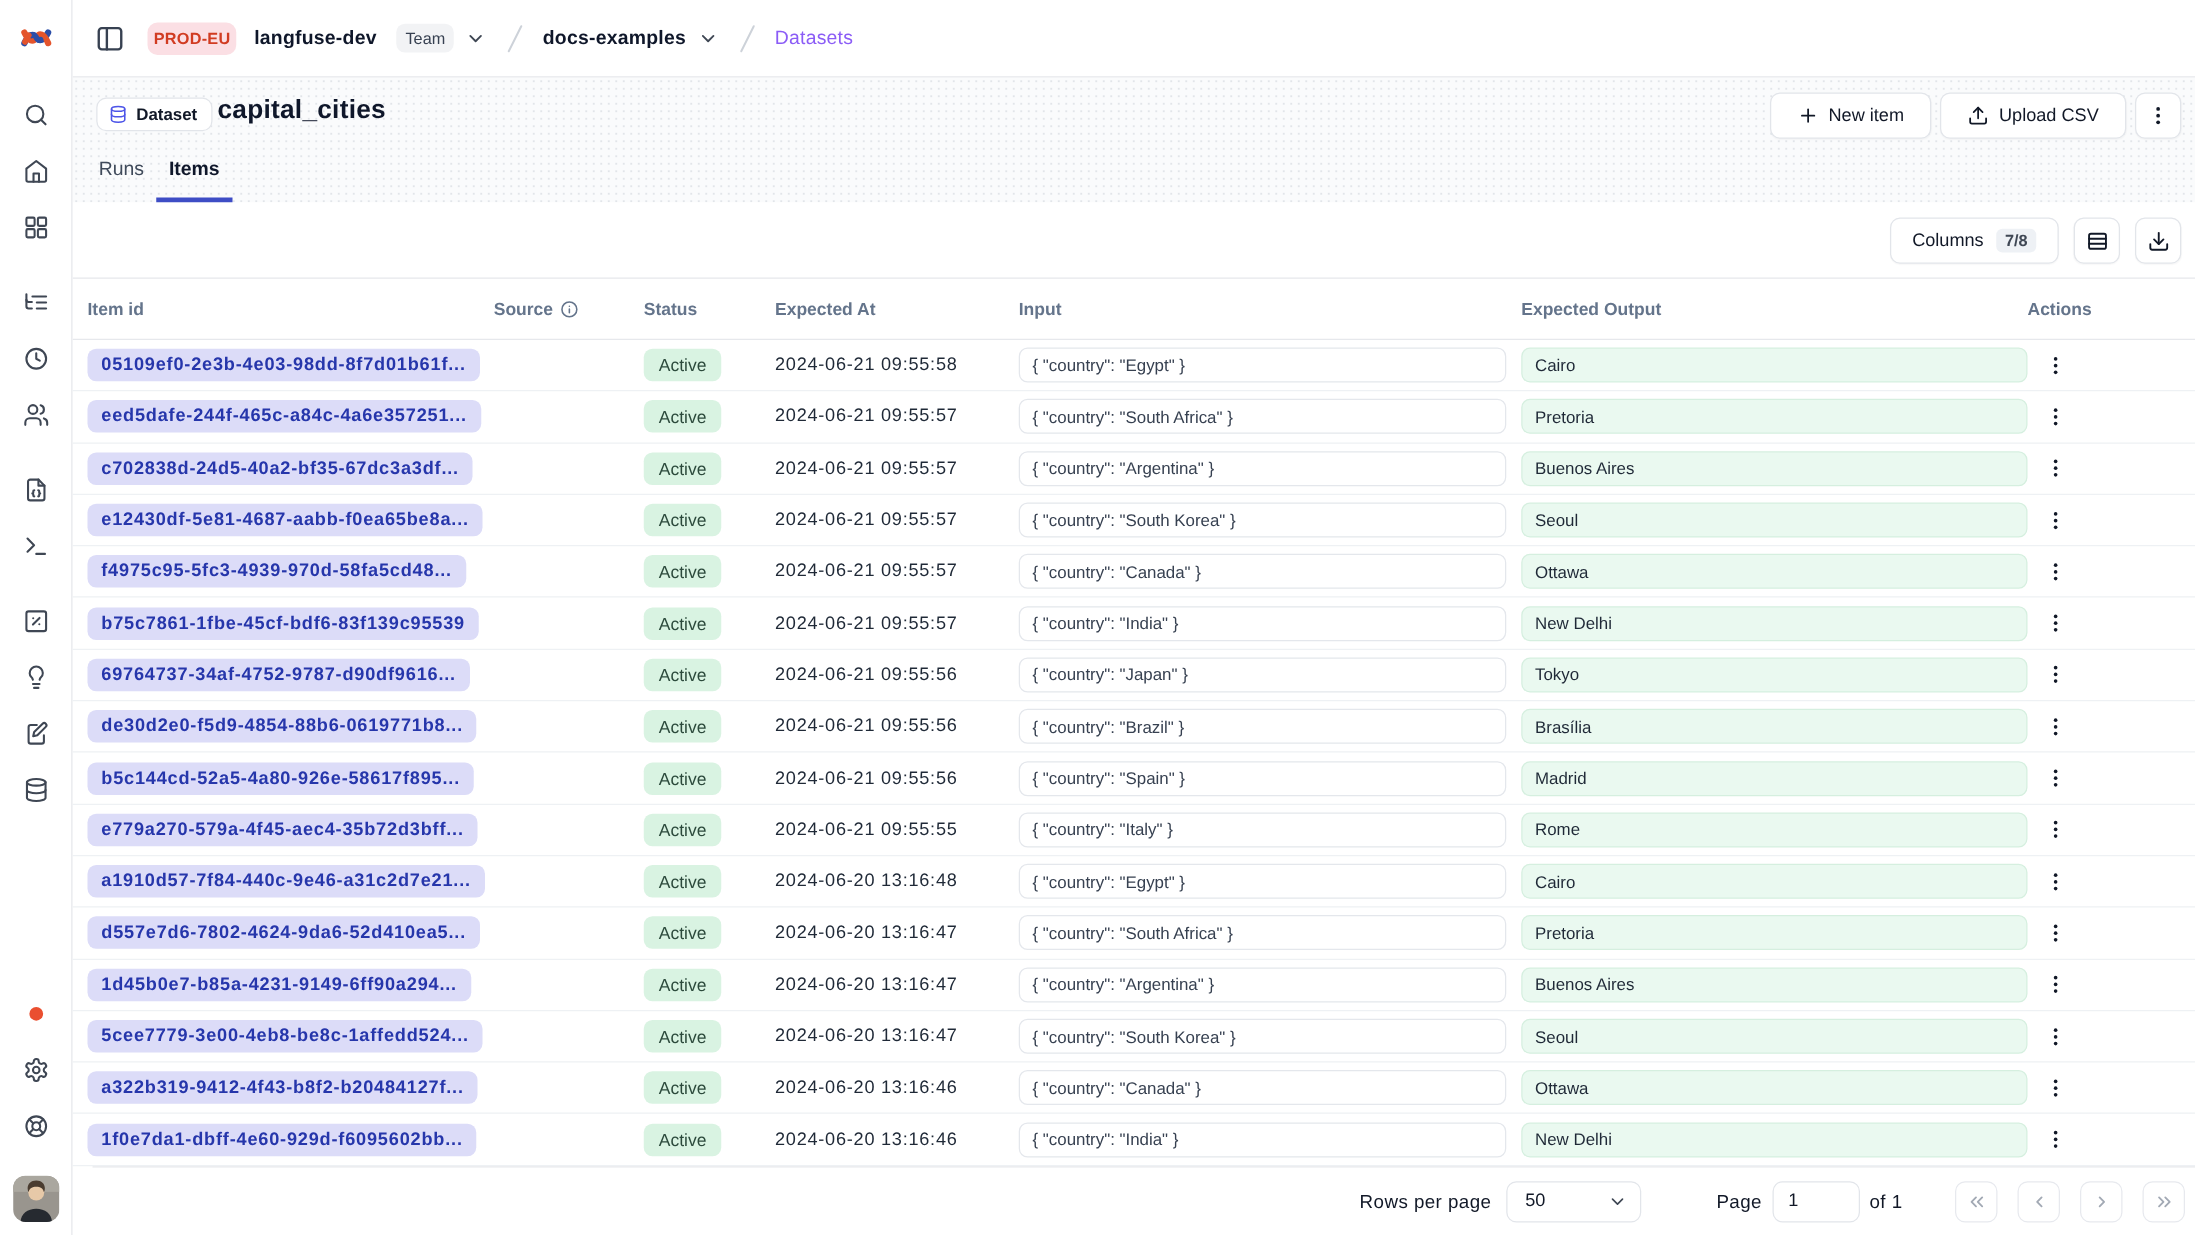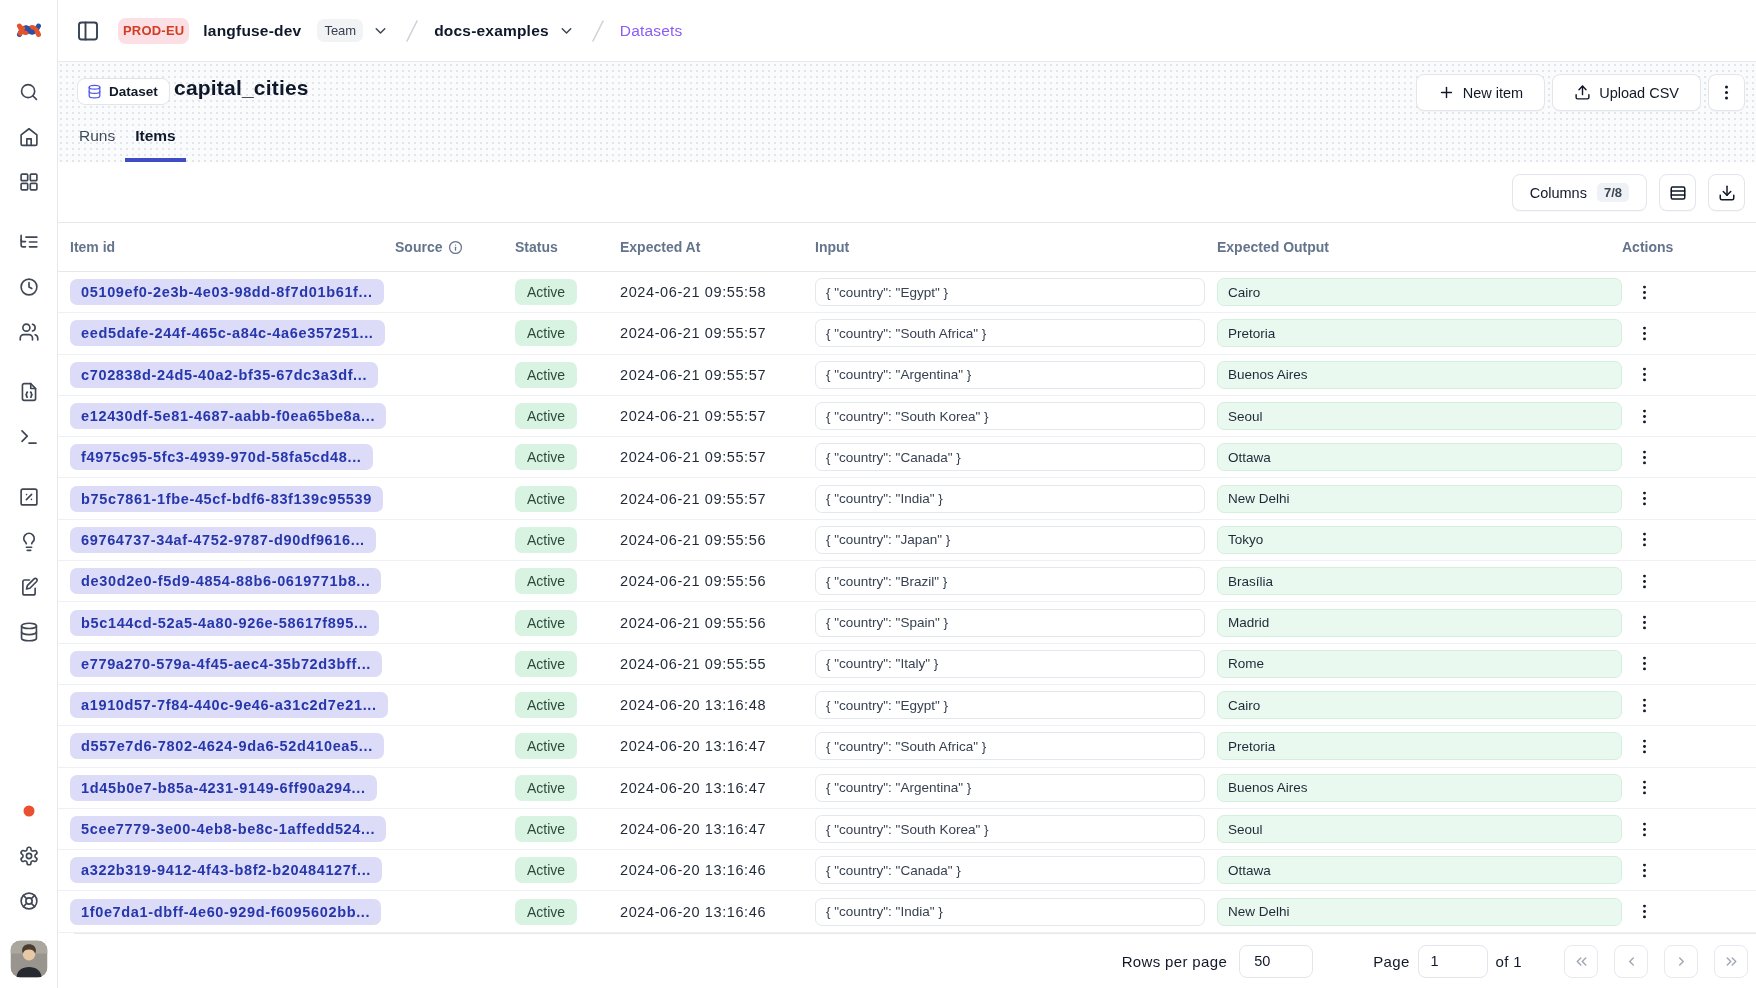--- a/index.html
+++ b/index.html
@@ -54,21 +54,21 @@
 .id-pill { display:inline-block; max-width:318px; background:#dcdcf8; color:#2636ab; font-size:14.5px; line-height:16px; font-weight:700; letter-spacing:.65px; padding:5px 11px; border-radius:7px; white-space:nowrap; overflow:hidden; cursor:pointer; }
 .status-badge { display:inline-block; background:#d9f3e2; color:#2c4a3c; font-size:14px; line-height:16px; font-weight:500; padding:5px 12px; border-radius:7px; }
 .created { font-size:14.5px; color:#1f2937; letter-spacing:.6px; }
 .io-box { width:390px; height:28px; display:flex; align-items:center; border:1px solid #e4e7ec; border-radius:7px; background:#fff; padding:0 10px; font-size:13.5px; color:#374151; white-space:nowrap; overflow:hidden; }
 .io-box.expected { width:444px; background:#eaf9f0; border-color:#d5efdf; color:#1f2937; }
 .kebab-btn { width:26px; height:26px; margin-left:9px; display:flex; align-items:center; justify-content:center; color:#111827; cursor:pointer; border-radius:6px; }
 
 
 .tfoot { position:absolute; left:16px; right:0; bottom:0; height:55px; border-top:1px solid #e6e8ec; background:#fff; display:flex; align-items:center; justify-content:flex-end; padding-right:8px; }
 .foot-label { font-size:15px; font-weight:500; color:#111827; letter-spacing:.35px; }
-.select-box { width:74px; height:33px; border:1px solid #e2e5ea; border-radius:8px; background:#fff; display:flex; align-items:center; justify-content:space-between; padding:0 10px 0 14px; font-size:14.5px; color:#111827; margin-left:12px; cursor:pointer;gap:31px; }
+.select-box { width:108px; height:33px; border:1px solid #e2e5ea; border-radius:8px; background:#fff; display:flex; align-items:center; justify-content:space-between; padding:0 10px 0 14px; font-size:14.5px; color:#111827; margin-left:12px; cursor:pointer;gap:31px; }
 .page-input { width:70px; height:33px; border:1px solid #e2e5ea; border-radius:8px; background:#fff; font-size:14.5px; color:#111827; padding:0 12px; margin:0 8px; font-family:"Liberation Sans", sans-serif; }
 .pg-btn { width:34px; height:33px; border:1px solid #e7e9ee; border-radius:8px; background:#fff; display:flex; align-items:center; justify-content:center; color:#a2a9b4; margin-left:16px; cursor:default; }
 </style>
 </head>
 <body>
 
 <div class="app">
 
   <nav class="rail">
     <span class="ric" style="top:30px">

